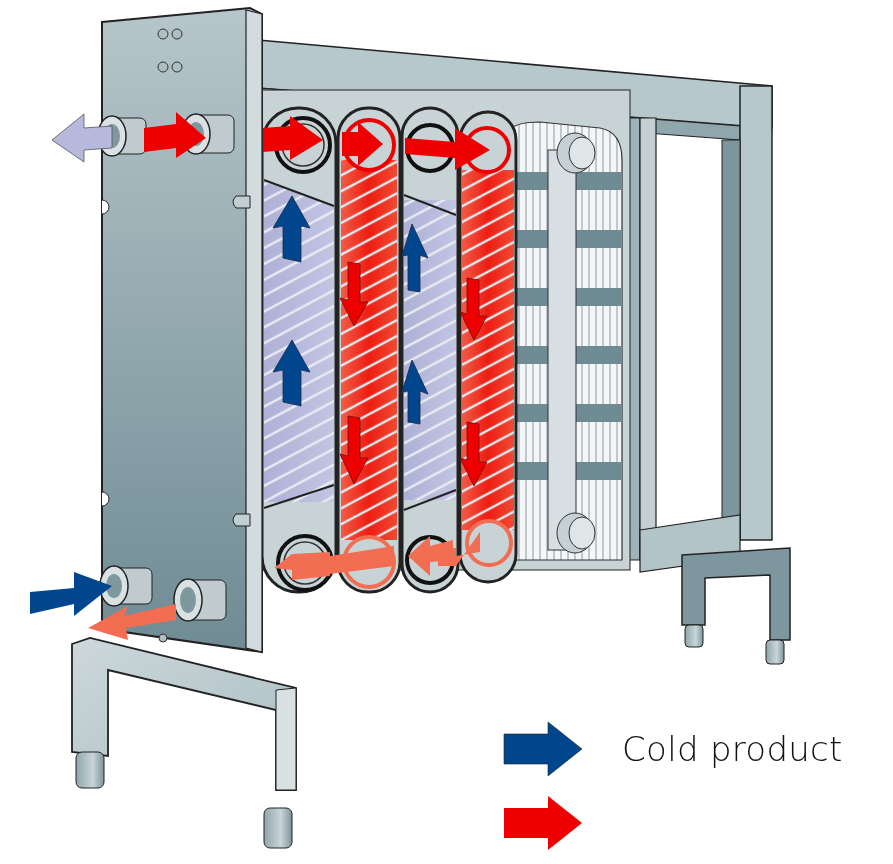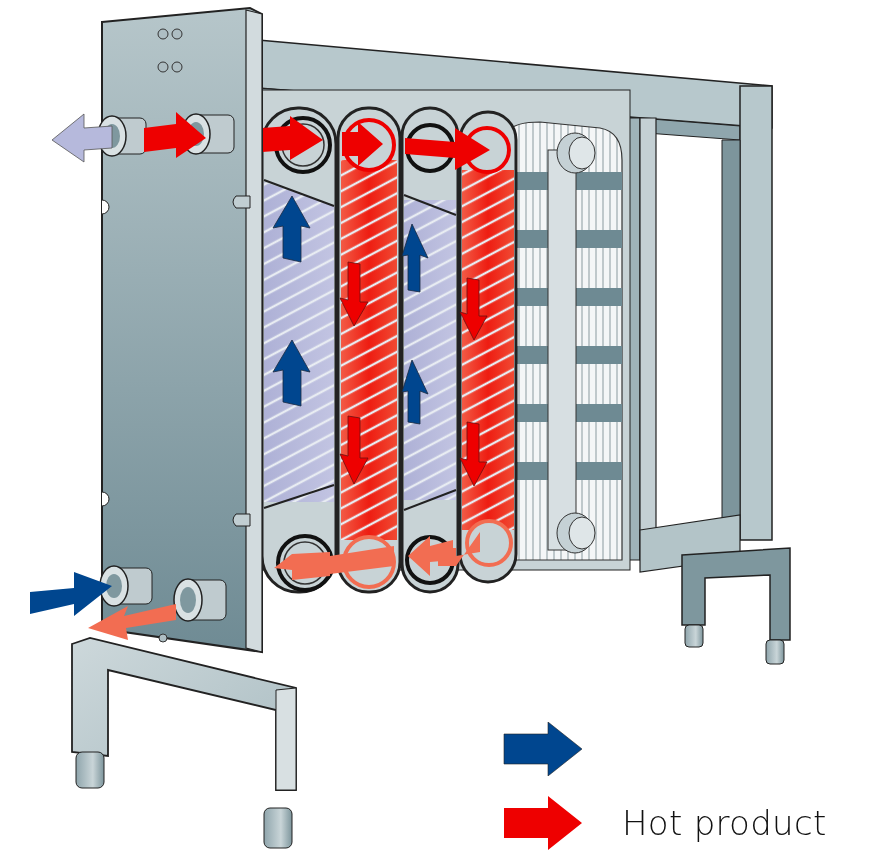--- a/index.html
+++ b/index.html
@@ -203,20 +203,20 @@
     <rect x="76" y="752" width="28" height="36" rx="6" fill="url(#gLeg)" stroke="#222"></rect>
     <rect x="264" y="808" width="28" height="40" rx="6" fill="url(#gLeg)" stroke="#222"></rect>
   </g>
 </svg>
 
 <div class="legend">
   <div class="legend-row" style="top:722px;">
     <svg class="legend-arrow" viewBox="0 0 84 54">
       <polygon id="legCold" points="4,12 48,12 48,0 82,27 48,54 48,42 4,42" stroke="#222" stroke-width="0.6" fill="#00468f"></polygon>
     </svg>
+    <span class="legend-label">Cold product</span>
   </div>
   <div class="legend-row" style="top:796px;">
     <svg class="legend-arrow" viewBox="0 0 84 54">
       <polygon id="legHot" points="4,12 48,12 48,0 82,27 48,54 48,42 4,42" fill="#ee0000"></polygon>
     </svg>
-    <span class="legend-label">Hot product</span>
   </div>
 </div>
 
 </body></html>

